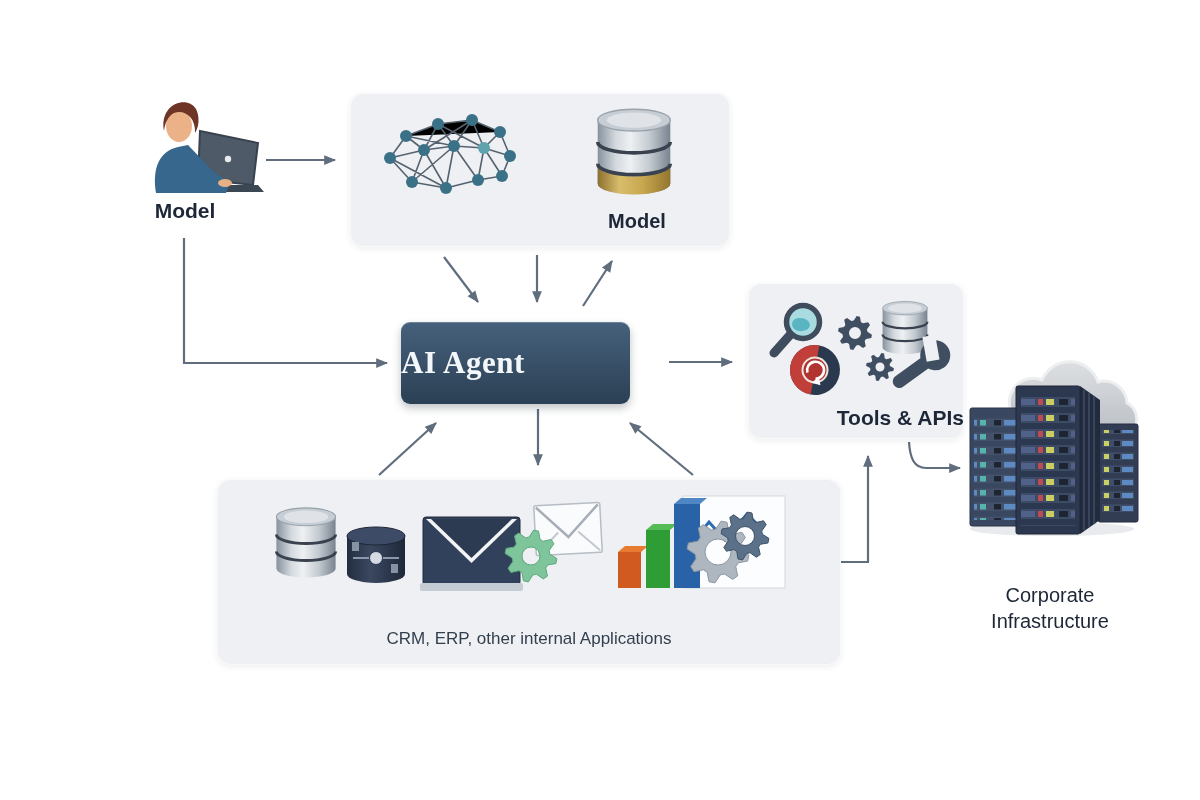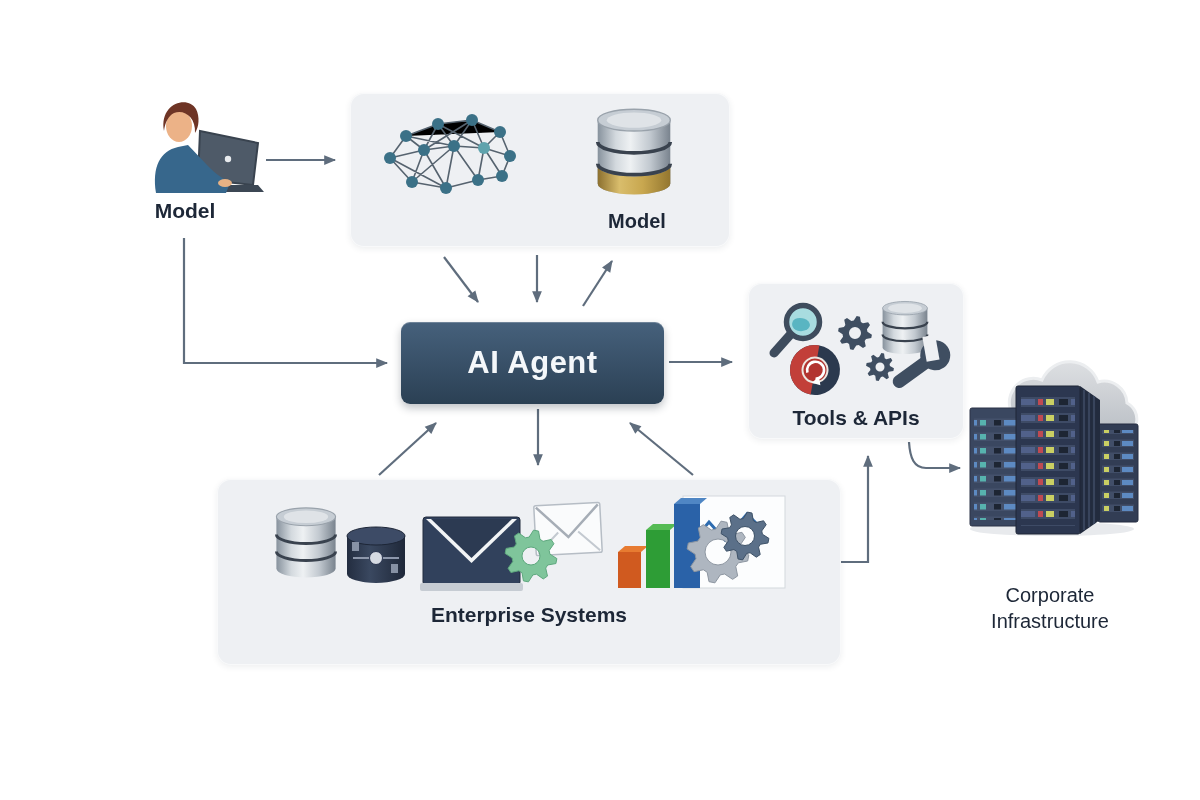--- a/index.html
+++ b/index.html
@@ -27,25 +27,25 @@
     line-height:1.32;
   }
   .lbl-user{font-size:21px;font-weight:600;}
   .lbl-llm{font-size:20px;font-weight:600;line-height:27px;}
   .lbl-memory{font-size:20px;font-weight:600;}
   .lbl-tools{font-size:21px;font-weight:700;}
   .lbl-ent-title{font-size:21px;font-weight:700;}
   .lbl-ent-sub{font-size:17px;font-weight:400;color:var(--text-muted,#333f4e);}
   .lbl-infra{font-size:20px;font-weight:400;margin-top:48px;}
   .agent-box{
-    position:absolute;left:401px;top:322px;width:263px;height:82px;
+    position:absolute;left:401px;top:322px;width:229px;height:82px;
     border-radius:9px;
     background:linear-gradient(180deg,var(--agent-top,#46617c) 0%,var(--agent-bottom,#2b4054) 100%);
     box-shadow:0 4px 8px rgba(25,35,50,.28), inset 0 1px 0 rgba(255,255,255,.22);
-    display:flex;align-items:center;justify-content:center;
+    display:flex;align-items:center;justify-content:flex-start;font-family:Liberation Serif, serif;
   }
   .agent-box span{
     color:var(--agent-text,#f4f7fa);
     font-size:31px;font-weight:700;letter-spacing:.5px;
   }
 </style>
 </head>
 <body>
 
 <div class="stage">
@@ -171,21 +171,21 @@
     </g>
     <g>
       <path fill="#3f4e61" d="M124.37,61.07L127.06,61.60L127.71,66.18L129.34,67.27L133.82,66.12L135.35,68.40L132.57,72.10L132.95,74.02L136.93,76.37L136.40,79.06L131.82,79.71L130.73,81.34L131.88,85.82L129.60,87.35L125.90,84.57L123.98,84.95L121.63,88.93L118.94,88.40L118.29,83.82L116.66,82.73L112.18,83.88L110.65,81.60L113.43,77.90L113.05,75.98L109.07,73.63L109.60,70.94L114.18,70.29L115.27,68.66L114.12,64.18L116.40,62.65L120.10,65.43L122.02,65.05ZM127.5,75A4.5,4.5 0 1 0 118.5,75A4.5,4.5 0 1 0 127.5,75Z" fill-rule="evenodd"></path>
       <g transform="rotate(-36 158 78)">
         <rect x="132" y="71.5" width="48" height="13" rx="6.5" fill="#3f4e61"></rect>
         <circle cx="183" cy="78" r="15" fill="#3f4e61"></circle>
         <rect x="177" y="57" width="13" height="25" fill="#eef0f3" transform="rotate(26 183 70)"></rect>
       </g>
     </g>
   </svg>
-  <div class="label lbl-tools" style="left:748px;top:404px;width:216px;">Tools &amp; APIs</div>
+  <div class="label lbl-tools" style="left:748px;top:404px;width:216px;text-align:right;">Tools &amp; APIs</div>
 
   <svg class="abs" style="left:255px;top:488px;" width="550" height="112" viewBox="0 0 550 112">
     <g>
       <use href="#cyl-silver" transform="translate(14,14) scale(0.74)"></use>
       <path d="M92,48 L92,86 A29,9 0 0 0 150,86 L150,48" fill="url(#gradNavy)"></path>
       <ellipse cx="121" cy="48" rx="29" ry="9" fill="#3d4b66" stroke="#1d2637"></ellipse>
       <line x1="98" y1="70" x2="144" y2="70" stroke="#8d97ab" stroke-width="2"></line>
       <circle cx="121" cy="70" r="6.5" fill="#d6dbe3" stroke="#2b3550"></circle>
       <rect x="97" y="54" width="7" height="9" fill="#98a2b5" opacity="0.85"></rect>
       <rect x="136" y="76" width="7" height="9" fill="#98a2b5" opacity="0.85"></rect>
@@ -208,21 +208,21 @@
       <polygon points="363,64 370,58 393,58 386,64" fill="#e77b31"></polygon>
       <rect x="363" y="64" width="23" height="36" fill="#d05a1f"></rect>
       <polygon points="391,42 398,36 422,36 415,42" fill="#55bb54"></polygon>
       <rect x="391" y="42" width="24" height="58" fill="#2e9d36"></rect>
       <polygon points="419,16 426,10 452,10 445,16" fill="#4f86c4"></polygon>
       <rect x="419" y="16" width="26" height="84" fill="#2a62a8"></rect>
       <path fill="#aeb6c0" stroke="#8d96a1" d="M466.04,33.15L472.00,34.33L473.84,43.72L477.59,46.22L486.96,44.33L490.34,49.39L485.01,57.32L485.89,61.75L493.85,67.04L492.67,73.00L483.28,74.84L480.78,78.59L482.67,87.96L477.61,91.34L469.68,86.01L465.25,86.89L459.96,94.85L454.00,93.67L452.16,84.28L448.41,81.78L439.04,83.67L435.66,78.61L440.99,70.68L440.11,66.25L432.15,60.96L433.33,55.00L442.72,53.16L445.22,49.41L443.33,40.04L448.39,36.66L456.32,41.99L460.75,41.11ZM476,64A13,13 0 1 0 450,64A13,13 0 1 0 476,64Z" fill-rule="evenodd"></path>
       <path fill="#5b7089" stroke="#3e5268" d="M492.35,24.12L496.97,25.03L498.25,32.57L501.10,34.47L508.55,32.77L511.17,36.69L506.75,42.92L507.42,46.28L513.88,50.35L512.97,54.97L505.43,56.25L503.53,59.10L505.23,66.55L501.31,69.17L495.08,64.75L491.72,65.42L487.65,71.88L483.03,70.97L481.75,63.43L478.90,61.53L471.45,63.23L468.83,59.31L473.25,53.08L472.58,49.72L466.12,45.65L467.03,41.03L474.57,39.75L476.47,36.90L474.77,29.45L478.69,26.83L484.92,31.25L488.28,30.58ZM499.5,48A9.5,9.5 0 1 0 480.5,48A9.5,9.5 0 1 0 499.5,48Z" fill-rule="evenodd"></path>
     </g>
   </svg>
-  <div class="label lbl-ent-title" style="left:279px;top:601px;width:500px;">Enterprise Systems</div>
+  <div class="label lbl-ent-sub" style="left:279px;top:628px;width:500px;">CRM, ERP, other internal Applications</div>
 
   <svg class="abs" style="left:952px;top:346px;" width="200" height="190" viewBox="0 0 200 190">
     <defs>
       <pattern id="pSlatC" width="52" height="16" patternUnits="userSpaceOnUse">
         <rect x="0" y="3" width="52" height="10" fill="#3e4b66"></rect>
         <rect x="3" y="5" width="9" height="6" fill="#1d2533"></rect>
         <rect x="15" y="5" width="16" height="6" fill="#51618a"></rect>
         <rect x="34" y="5" width="5" height="6" fill="#bf4a52"></rect>
         <rect x="42" y="5" width="8" height="6" fill="#c9cf63"></rect>
       </pattern>

